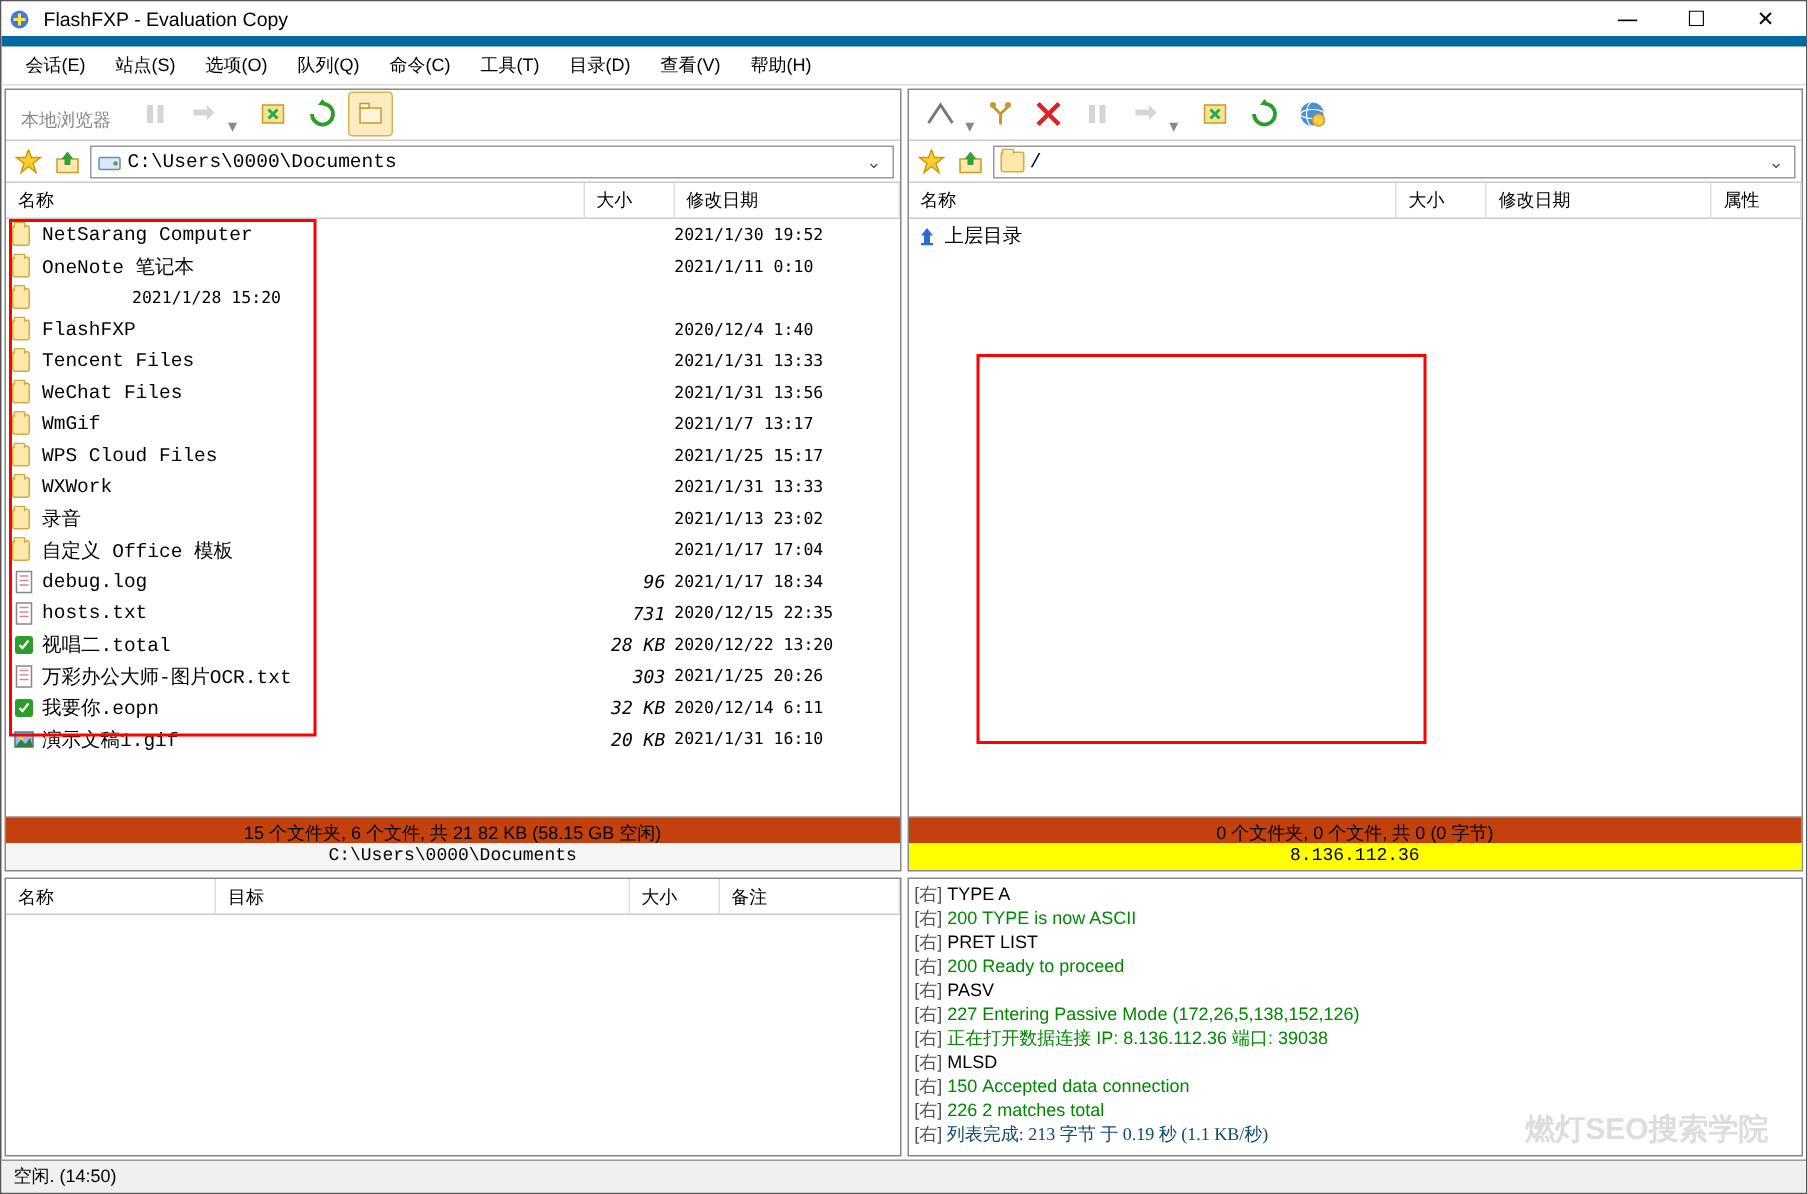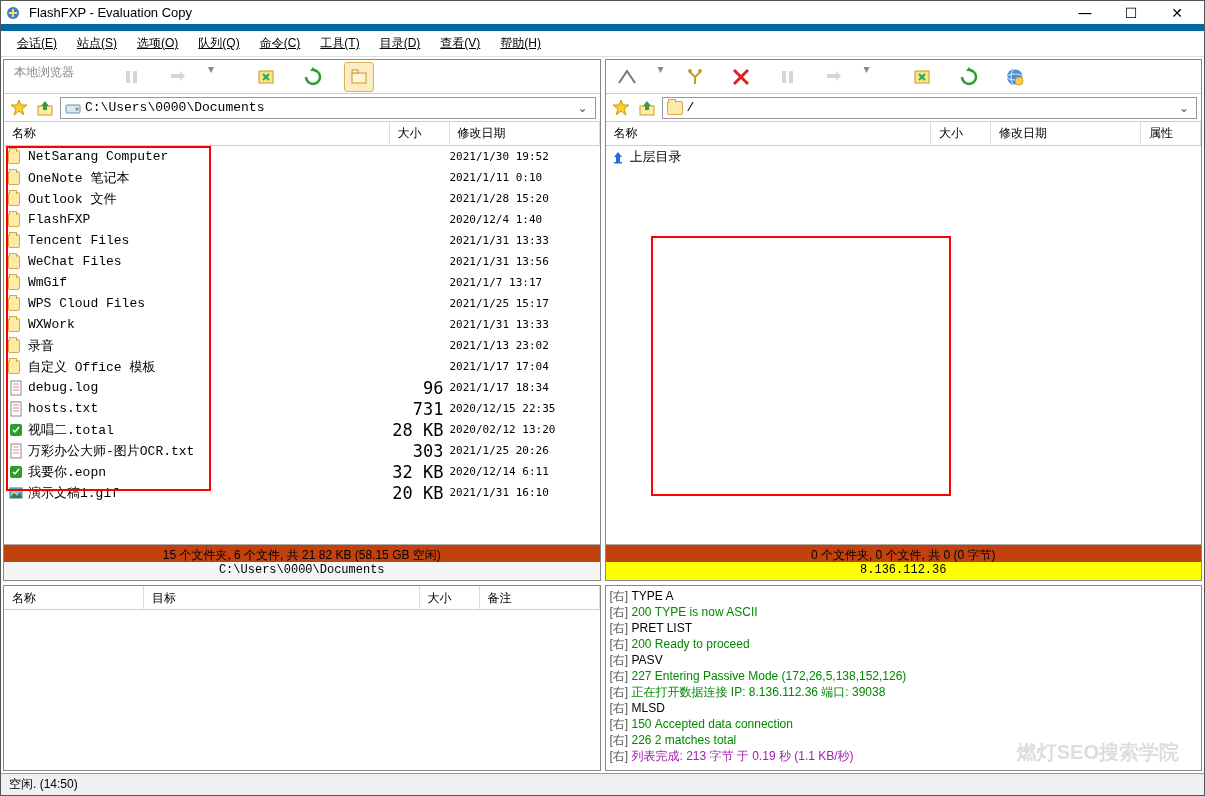--- a/index.html
+++ b/index.html
@@ -4,56 +4,56 @@
 <style>
 *{box-sizing:border-box;margin:0;padding:0;font-family:"Microsoft YaHei","SimSun",sans-serif;font-size:12px;}
 body{background:#fff;overflow:hidden;}
 .window{width:1205px;height:796px;border:1px solid #555;display:flex;flex-direction:column;}
 .titlebar{height:30px;background:#fff;display:flex;align-items:center;padding:0 4px;border-bottom:7px solid #0369a1;}
 .titlebar .icon{width:16px;height:16px;margin-right:8px;display:inline-flex;}
 .titlebar .title{flex:1;font-size:13px;}
 .winbtns{display:flex;}
 .winbtns div{width:46px;height:30px;display:flex;align-items:center;justify-content:center;font-size:14px;font-family:system-ui;}
 .menubar{height:26px;display:flex;align-items:center;padding:0 6px;gap:0;border-bottom:1px solid #ddd;}
-.menubar .menu-item{padding:3px 10px;cursor:default;text-decoration:underline;}
+.menubar .menu-item{padding:3px 10px;cursor:default;}
 .split{display:flex;flex:1;min-height:0;}
 .pane{flex:1;display:flex;flex-direction:column;border:1px solid #888;margin:2px;min-width:0;}
-.toolbar{height:34px;display:flex;align-items:flex-start;padding:2px 6px;gap:16px;border-bottom:1px solid #ccc;}
+.toolbar{height:34px;display:flex;align-items:flex-end;padding:2px 6px;gap:2px;border-bottom:1px solid #ccc;}
 .tb-btn{width:30px;height:30px;display:flex;align-items:center;justify-content:center;border-radius:3px;}
 .tb-sep{width:6px;}
 .pathbar{height:28px;display:flex;align-items:center;padding:2px 4px;gap:4px;border-bottom:1px solid #ccc;}
 .pathbox{flex:1;height:22px;border:1px solid #999;display:flex;align-items:center;padding:0 4px;background:#fff;}
 .pathbox input{border:none;outline:none;flex:1;font-family:"Courier New",monospace;font-size:13px;}
 .pathbox .dd{width:16px;text-align:center;color:#555;}
 .folder-icon{width:16px;height:14px;background:#ffe9a8;border:1px solid #d4a946;border-radius:2px;margin-right:4px;position:relative;}
 .folder-icon:before{content:'';position:absolute;top:-3px;left:0;width:6px;height:3px;background:#ffe9a8;border:1px solid #d4a946;border-bottom:none;border-radius:1px 1px 0 0;}
 .filehdr{height:24px;display:flex;border-bottom:1px solid #ccc;background:#fff;}
 .filehdr .col{padding:4px 8px;border-right:1px solid #ddd;display:flex;align-items:center;}
 .col-name{flex:1;}.col-size{width:60px;text-align:right;}.col-date{width:150px;}.col-attr{width:60px;}
 .filelist-wrap{flex:1;overflow-y:scroll;position:relative;min-height:0;}
 .filelist{position:relative;}
 .row{height:21px;display:flex;align-items:center;padding-left:4px;}
 .row .ficon{width:16px;height:16px;margin-right:4px;display:inline-flex;align-items:center;justify-content:center;}
 .row .name{flex:1;font-family:"SimSun","Courier New",monospace;font-size:13px;white-space:nowrap;overflow:hidden;}
-.row .size{width:60px;text-align:right;padding-right:6px;font-family:"SimSun",monospace;font-size:17px;}
+.row .size{width:60px;text-align:right;padding-right:6px;font-family:"SimSun",monospace;font-size:12px;font-style:italic;}
 .row .date{width:150px;font-family:"SimSun",monospace;font-size:11px;}
 .hl-red{position:absolute;border:2px solid red;pointer-events:none;}
 .statline{height:18px;text-align:center;border-top:1px solid #aaa;font-size:12px;padding:2px;background:#c2410c;}
 .statline2{height:18px;text-align:center;background:#f5f5f5;font-family:"Courier New",monospace;font-size:12px;padding:1px;}
 .statline2.yellow{background:#ffff00;}
 .bottom-split{display:flex;height:190px;}
 .bpane{flex:1;border:1px solid #888;margin:2px;overflow:hidden;display:flex;flex-direction:column;}
 .qhdr{height:24px;display:flex;border-bottom:1px solid #ccc;}
 .qhdr .col{padding:4px 8px;border-right:1px solid #ddd;}
 .log{flex:1;overflow-y:auto;padding:2px 4px;font-family:"SimSun","Courier New",monospace;font-size:13px;line-height:16px;}
 .log .line{white-space:pre;}
 .log .tag{color:#555;}
 .log .blk{color:#000;margin-top:20px;}
 .log .grn{color:#008800;}
-.log .red{color:#a21caf;}
+.log .red{color:#0c4a6e;font-family:Liberation Serif, serif;}
 .statusbar{height:22px;border-top:1px solid #999;display:flex;align-items:center;padding:0 8px;background:#f0f0f0;font-size:12px;}
 .label-lb{padding:2px 4px;font-family:"SimSun";}
 svg{display:block;}
 .disabled{opacity:0.35;}
 .watermark{position:absolute;right:22px;bottom:4px;font-size:20px;color:rgba(120,120,120,0.25);font-weight:bold;pointer-events:none;}
 </style>
 </head>
 <body>
 
 <div class="window">
@@ -163,21 +163,20 @@
                 <span class="folder-icon"></span>
               </span>
               <span class="name">OneNote 笔记本</span>
               <span class="size"></span>
               <span class="date">2021/1/11 0:10</span>
             </div>
             <div class="row">
               <span class="ficon">
                 <span class="folder-icon"></span>
               </span>
-              <span class="name">Outlook 文件</span>
               <span class="size"></span>
               <span class="date">2021/1/28 15:20</span>
             </div>
             <div class="row">
               <span class="ficon">
                 <span class="folder-icon"></span>
               </span>
               <span class="name">FlashFXP</span>
               <span class="size"></span>
               <span class="date">2020/12/4 1:40</span>
@@ -266,21 +265,21 @@
             </div>
             <div class="row">
               <span class="ficon">
                 <svg width="16" height="16">
                   <rect x="2" y="2" width="12" height="12" fill="#2a9d2a" rx="2"></rect>
                   <path d="M5 8 L7 10 L11 5" stroke="#fff" stroke-width="1.5" fill="none"></path>
                 </svg>
               </span>
               <span class="name">视唱二.total</span>
               <span class="size">28 KB</span>
-              <span class="date">2020/02/12 13:20</span>
+              <span class="date">2020/12/22 13:20</span>
             </div>
             <div class="row">
               <span class="ficon">
                 <svg width="16" height="16">
                   <rect x="3" y="1" width="10" height="14" fill="#fff" stroke="#888"></rect>
                   <line x1="5" y1="4" x2="11" y2="4" stroke="#d88"></line>
                   <line x1="5" y1="7" x2="11" y2="7" stroke="#d88"></line>
                   <line x1="5" y1="10" x2="11" y2="10" stroke="#d88"></line>
                 </svg>
               </span>

